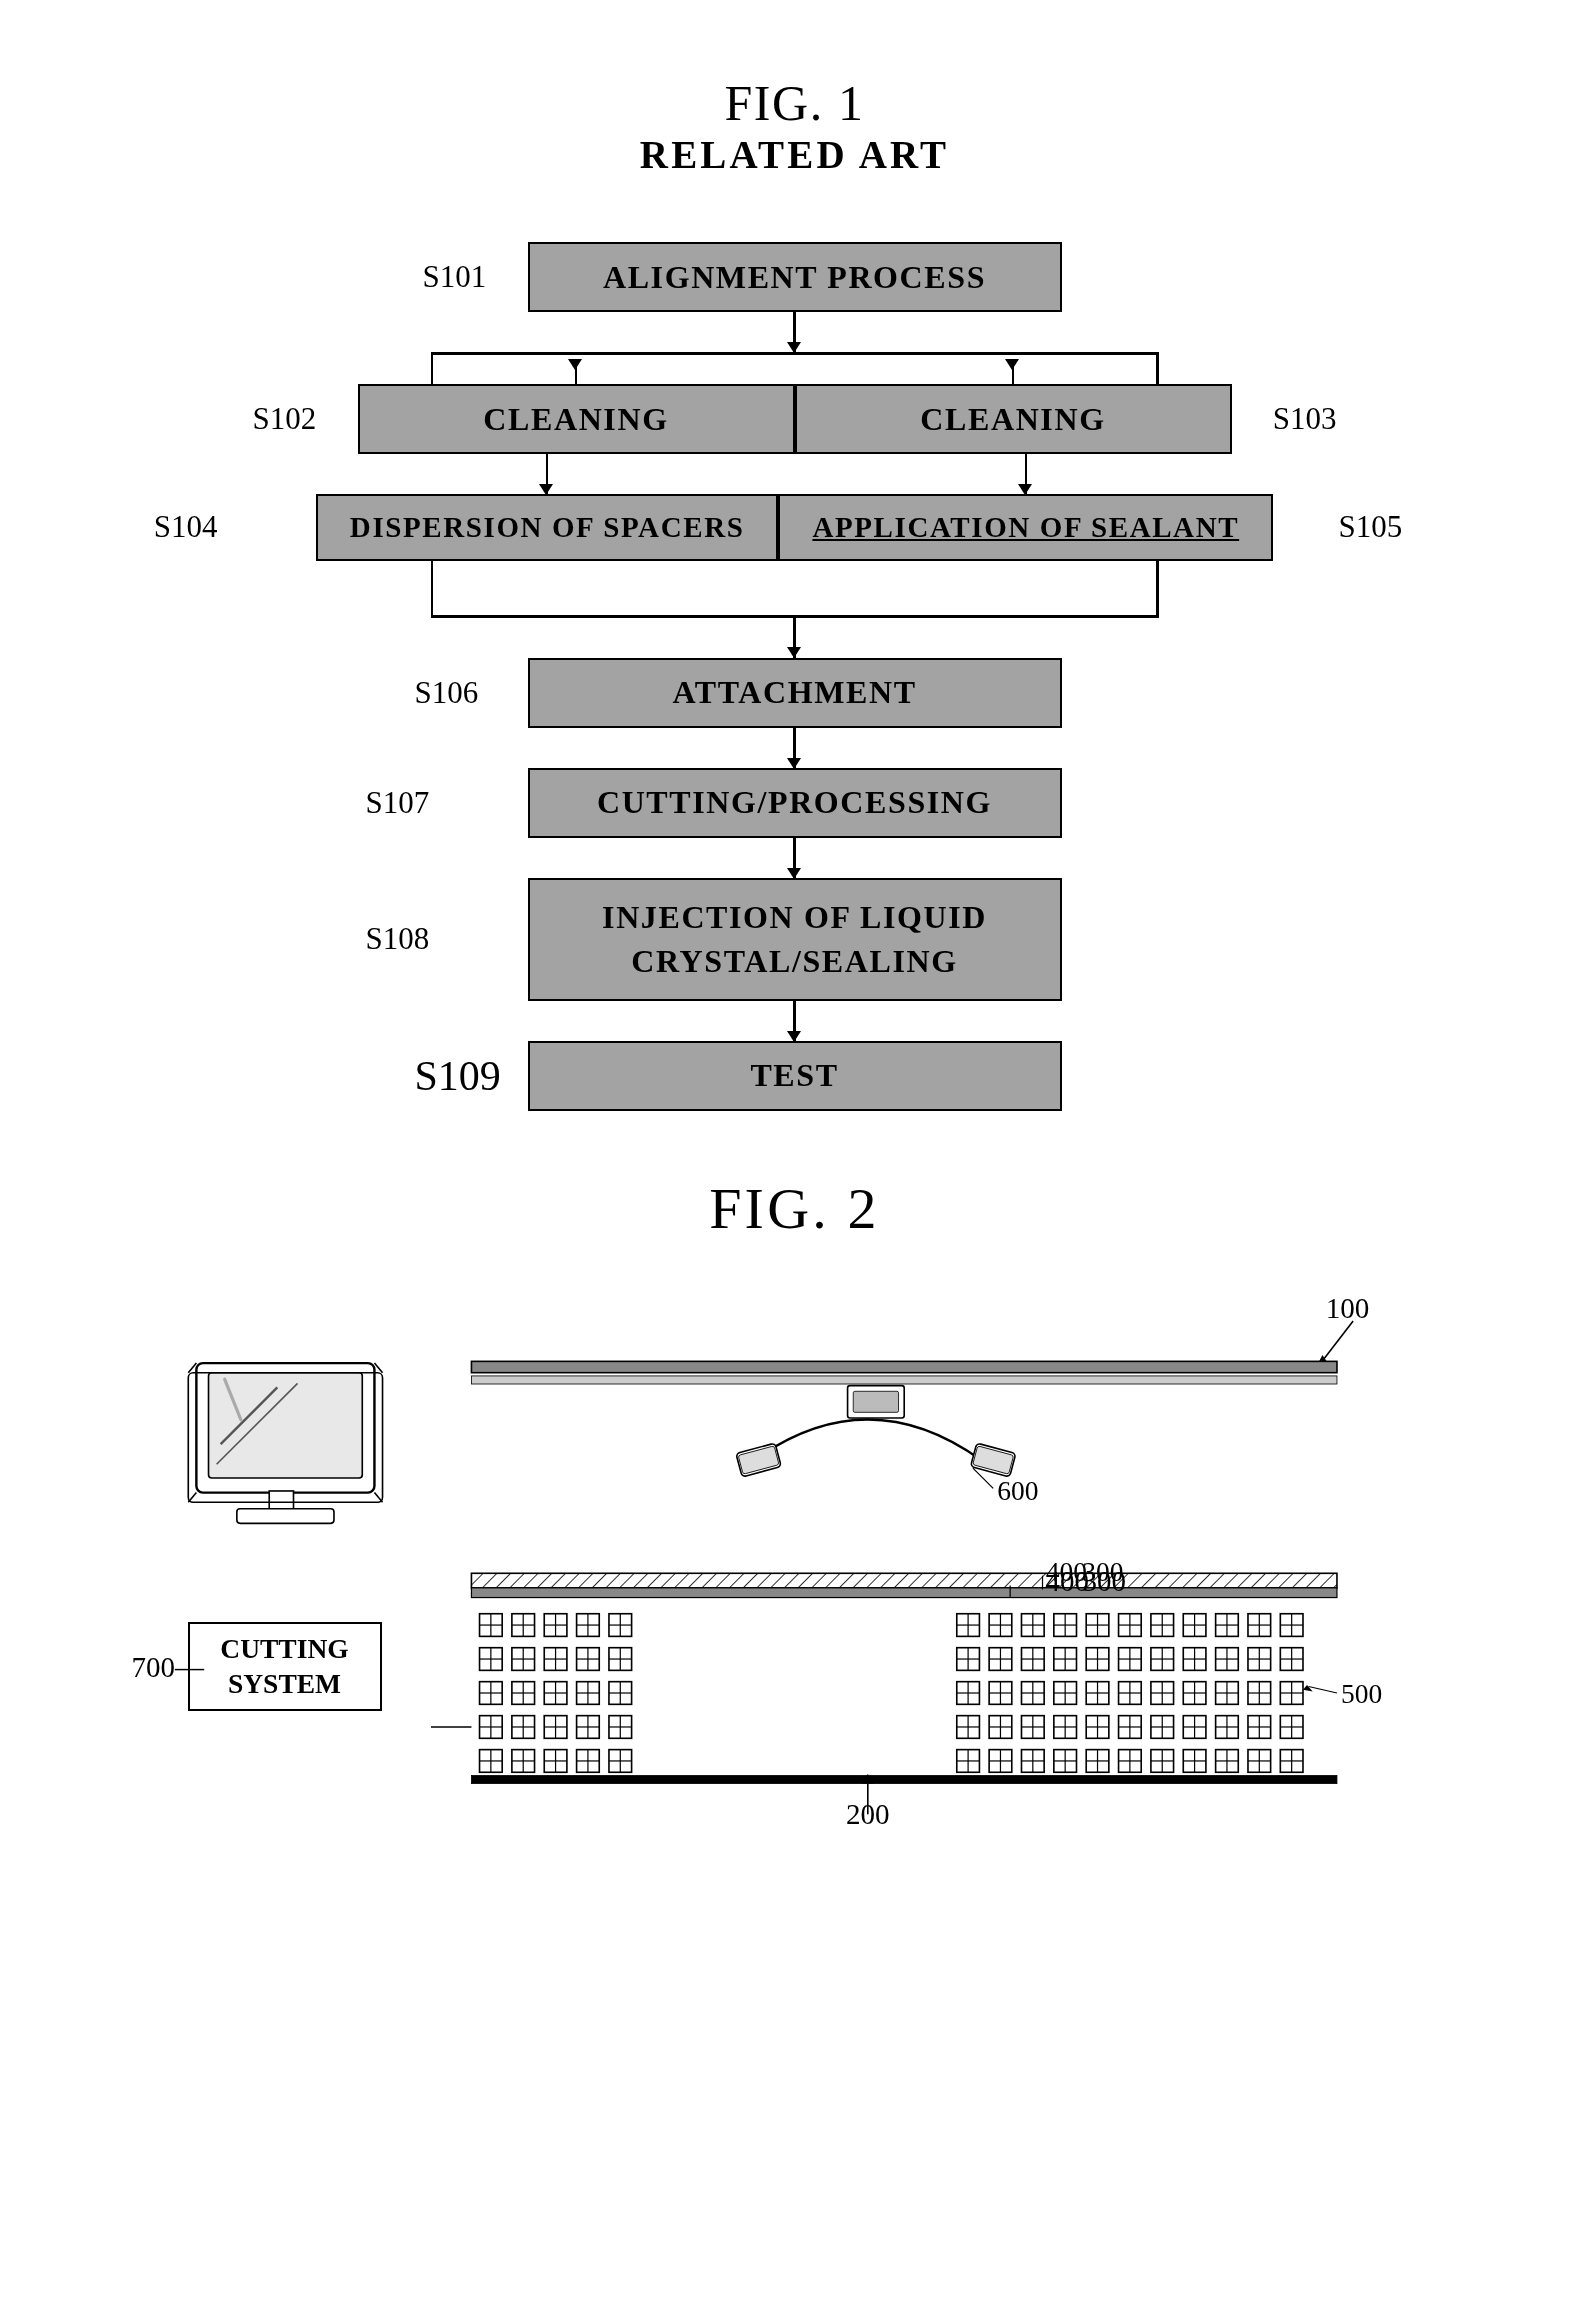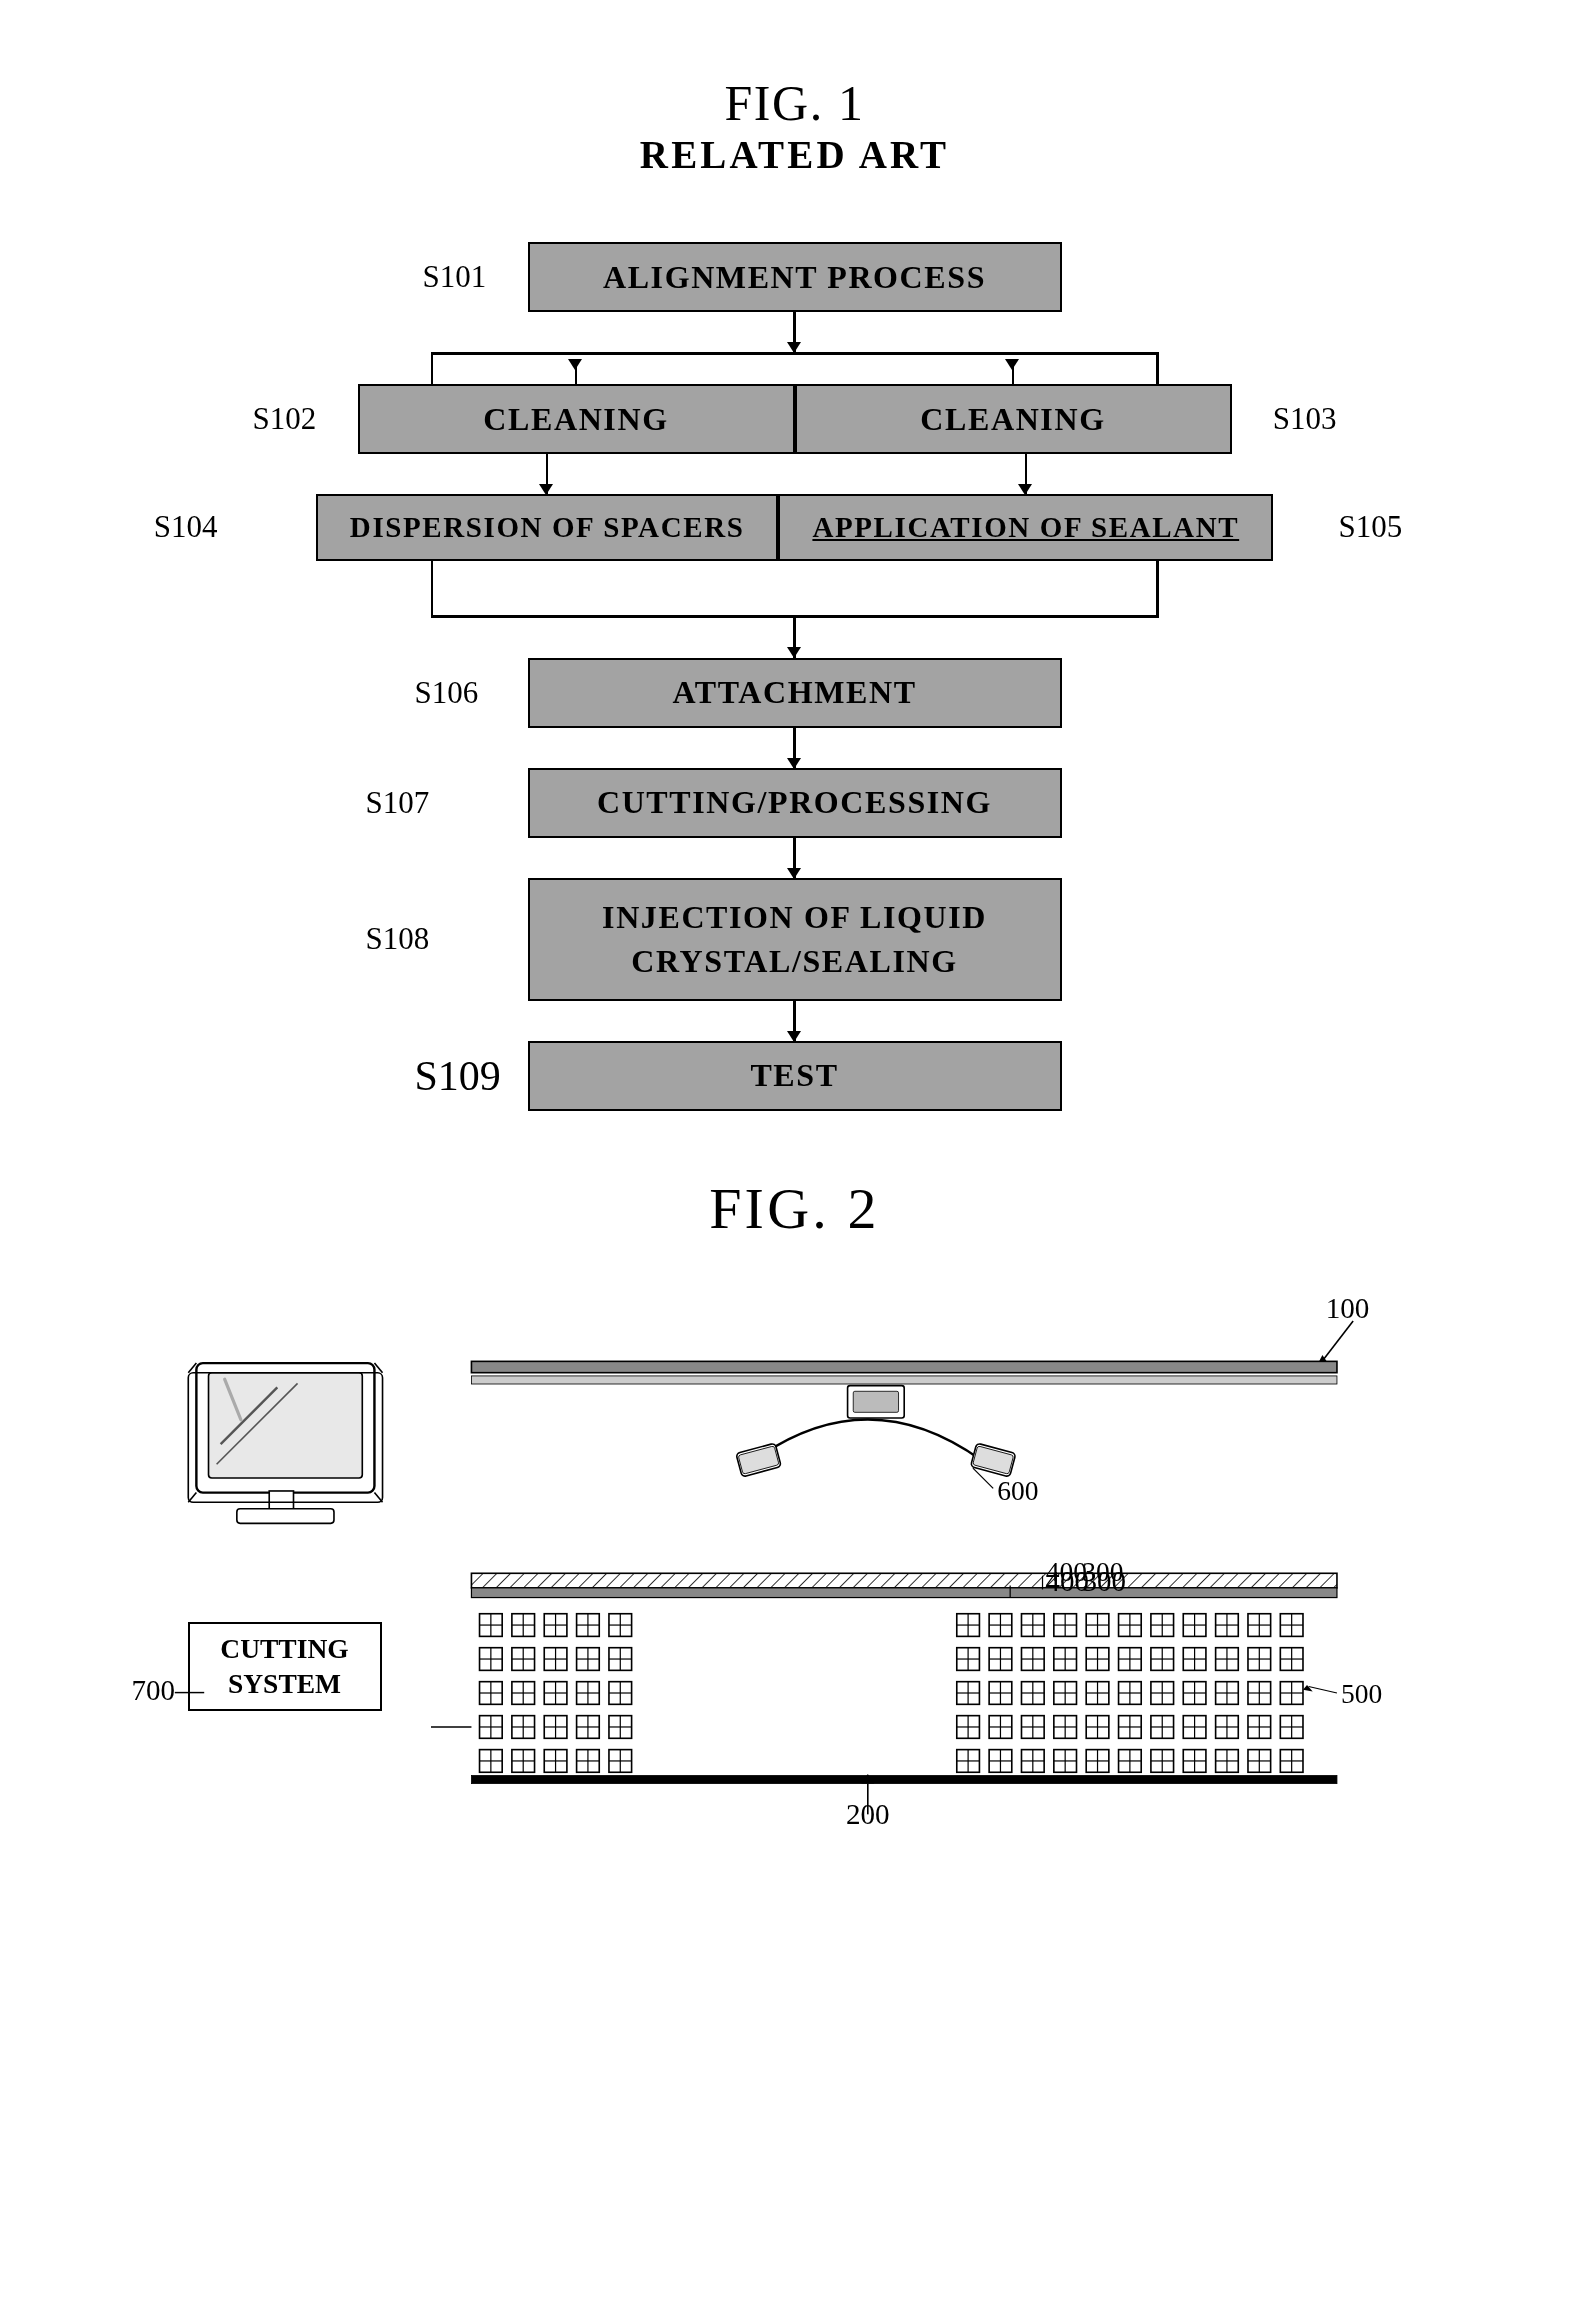--- a/index.html
+++ b/index.html
@@ -587,21 +587,21 @@
       </svg>
     </div>
 
     
     <div style="position:absolute; left:24px; top:348px; width:194px; height:89px; border:2.4px solid #000; display:flex; align-items:center; justify-content:center; font-size:27.5px; font-weight:bold; text-align:center; line-height:1.3; background:#fff;">
       <span>CUTTING
 SYSTEM</span>
     </div>
 
     
-    <div style="position:absolute; left:-32px; top:400px; font-size:29px;">
+    <div style="position:absolute; left:-32px; top:377px; font-size:29px;">
       <span>700</span>—
     </div>
 
     
     <div style="position:absolute; left:919px; top:291px; font-size:29px;">
       <span>300</span>
     </div>
     
     <div style="position:absolute; left:882px; top:291px; font-size:29px;">
       <span>400</span>

